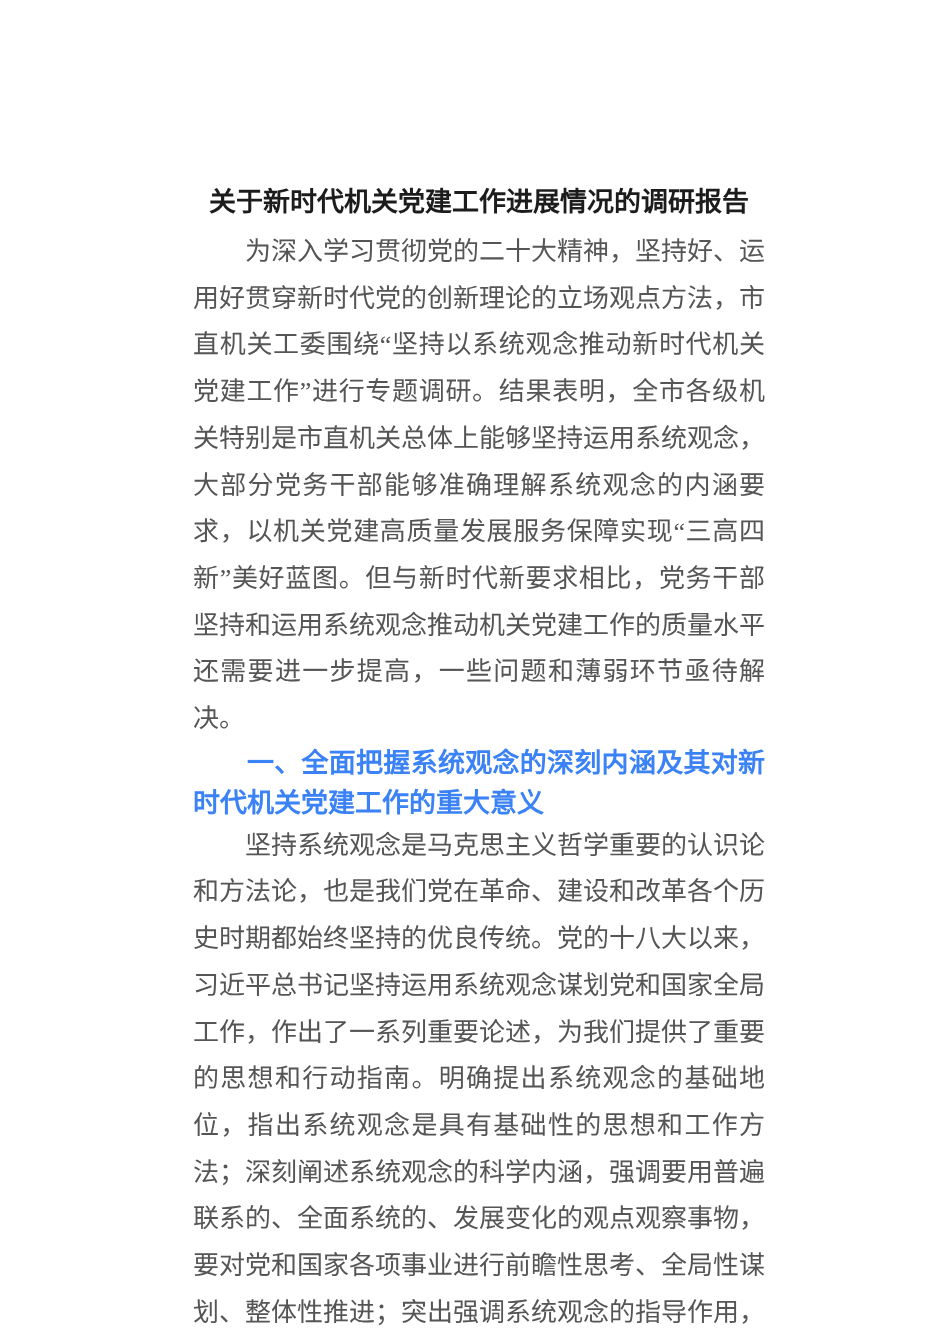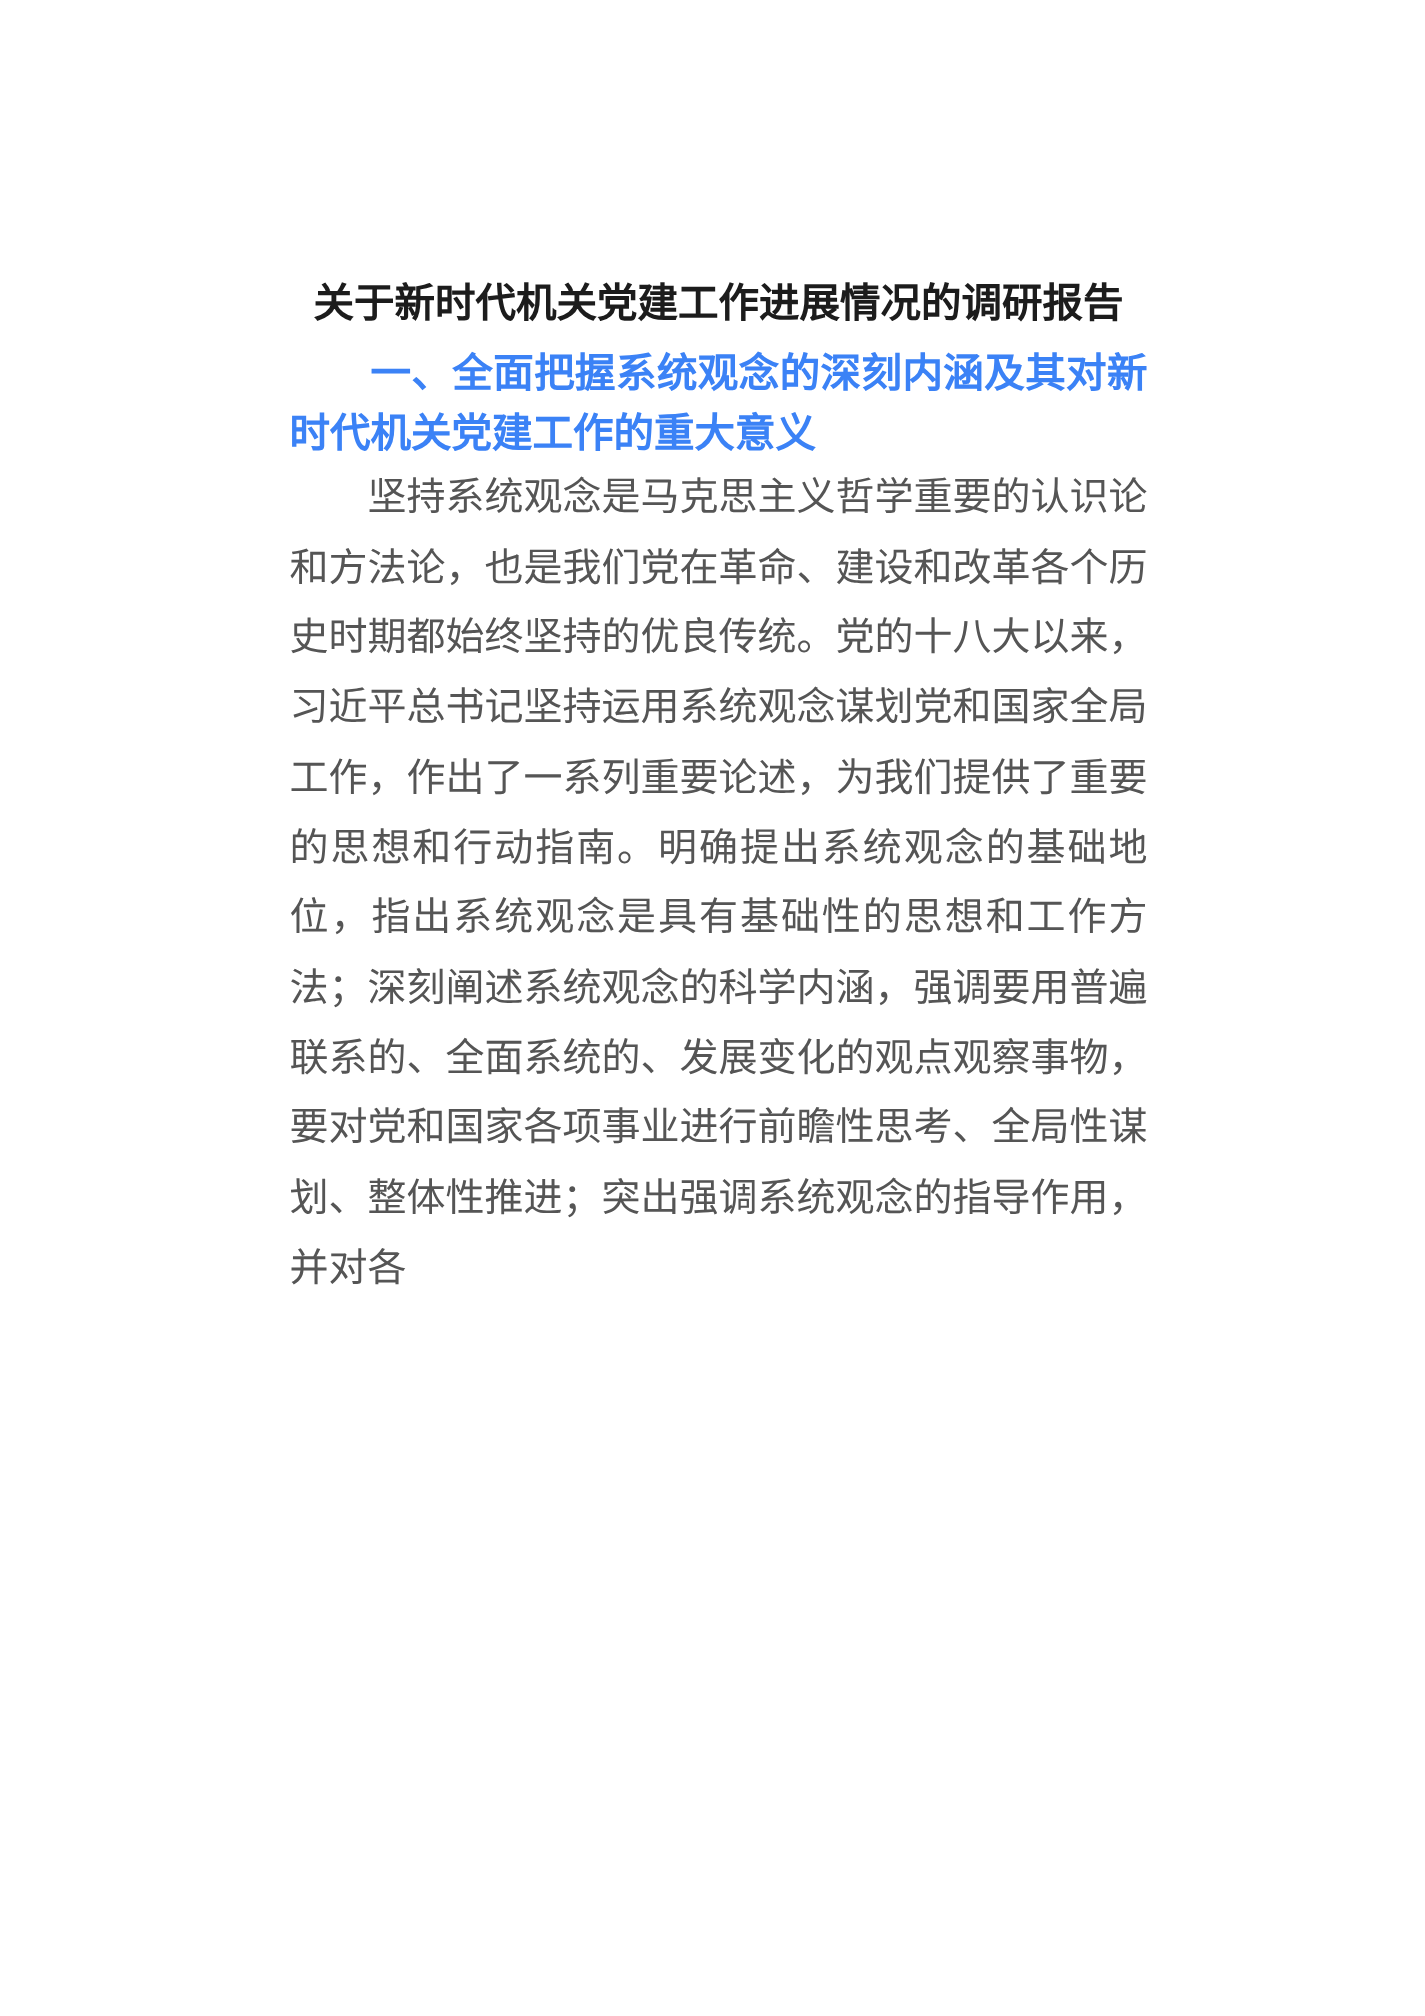--- a/index.html
+++ b/index.html
@@ -50,17 +50,18 @@
     text-justify: inter-ideograph;
     text-indent: 2em;
   }
 </style>
 </head>
 <body>
 
 <div class="page">
   <h1 class="doc-title">关于新时代机关党建工作进展情况的调研报告</h1>
 
+  <p class="body-para">为深入学习贯彻党的二十大精神，坚持好、运用好贯穿新时代党的创新理论的立场观点方法，市直机关工委围绕“坚持以系统观念推动新时代机关党建工作”进行专题调研。结果表明，全市各级机关特别是市直机关总体上能够坚持运用系统观念，大部分党务干部能够准确理解系统观念的内涵要求，以机关党建高质量发展服务保障实现“三高四新”美好蓝图。但与新时代新要求相比，党务干部坚持和运用系统观念推动机关党建工作的质量水平还需要进一步提高，一些问题和薄弱环节亟待解决。</p>
 
   <h2 class="section-heading">一、全面把握系统观念的深刻内涵及其对新时代机关党建工作的重大意义</h2>
 
   <p class="body-para">坚持系统观念是马克思主义哲学重要的认识论和方法论，也是我们党在革命、建设和改革各个历史时期都始终坚持的优良传统。党的十八大以来，习近平总书记坚持运用系统观念谋划党和国家全局工作，作出了一系列重要论述，为我们提供了重要的思想和行动指南。明确提出系统观念的基础地位，指出系统观念是具有基础性的思想和工作方法；深刻阐述系统观念的科学内涵，强调要用普遍联系的、全面系统的、发展变化的观点观察事物，要对党和国家各项事业进行前瞻性思考、全局性谋划、整体性推进；突出强调系统观念的指导作用，并对各</p>
 </div>
 
 </body></html>

